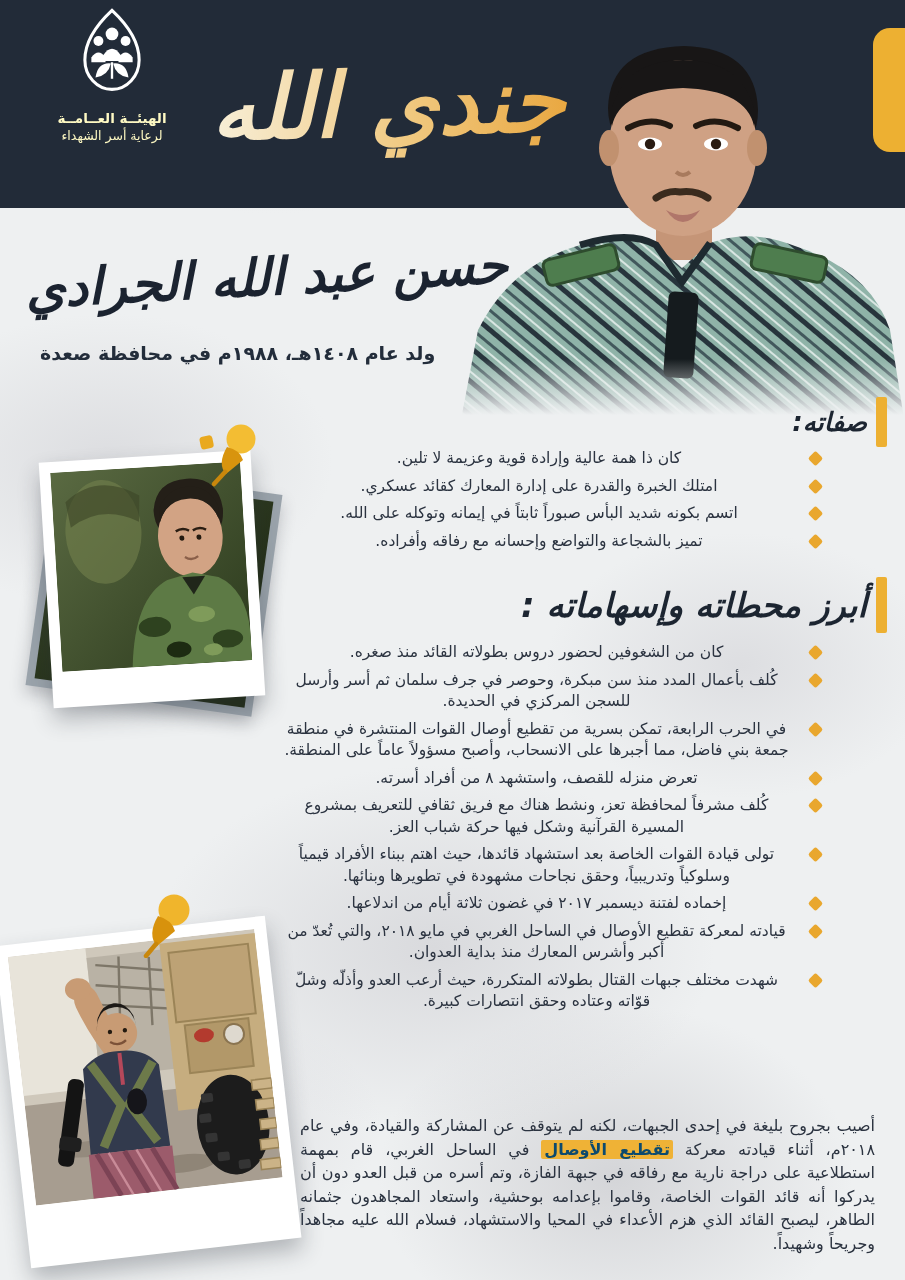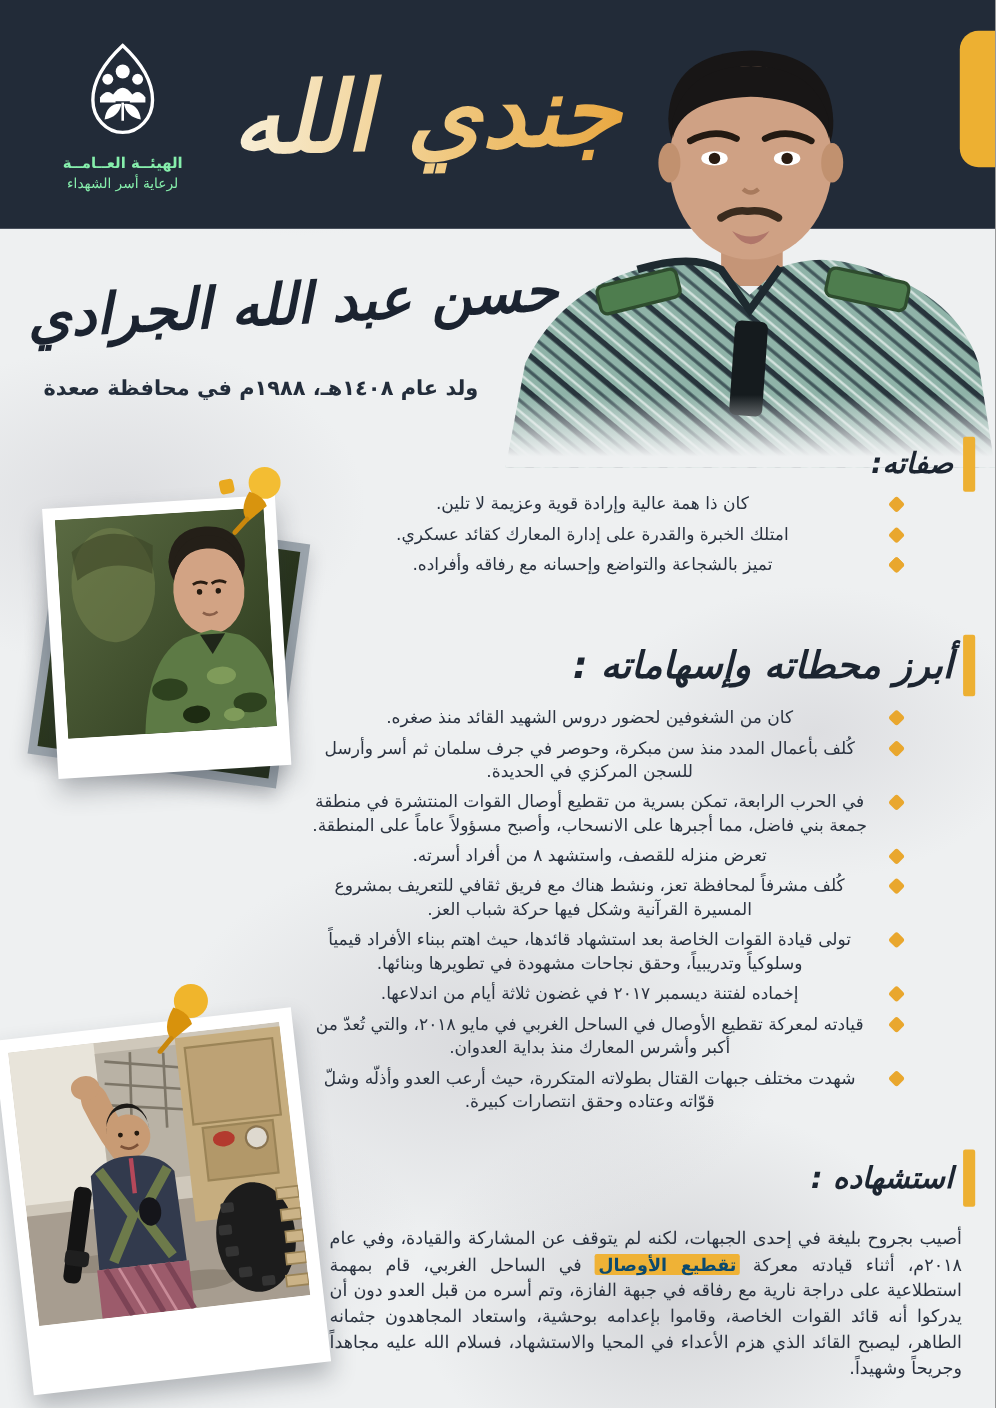--- a/index.html
+++ b/index.html
@@ -10,21 +10,21 @@
       radial-gradient(ellipse 320px 210px at 12% 36%, #dcdde0 0%, rgba(220,221,224,0) 70%),
       radial-gradient(ellipse 280px 190px at 82% 52%, #dddee1 0%, rgba(221,222,225,0) 70%),
       radial-gradient(ellipse 400px 260px at 48% 74%, #d9dadd 0%, rgba(217,218,221,0) 70%),
       radial-gradient(ellipse 330px 240px at 68% 92%, #d4d5d8 0%, rgba(212,213,216,0) 72%),
       radial-gradient(ellipse 260px 170px at 22% 88%, #dfe0e3 0%, rgba(223,224,227,0) 70%),
       radial-gradient(ellipse 260px 160px at 30% 8%,  #e3e4e6 0%, rgba(227,228,230,0) 70%),
       #eef0f1;
   }
   
   .topbar{position:absolute;left:0;top:0;width:905px;height:208px;background:#222b38;}
-  .logo{position:absolute;left:42px;top:39px;width:140px;text-align:center;color:#86efac;}
+  .logo{position:absolute;left:42px;top:8px;width:140px;text-align:center;color:#fef9c3;}
   .logo .org1{font-size:13.5px;font-weight:bold;letter-spacing:.2px;margin-top:6px;}
   .logo .org2{font-size:12.5px;margin-top:2px;}
   .main-title{
     position:absolute;left:168px;top:26px;width:440px;height:158px;
     display:flex;align-items:center;justify-content:center;
     font-weight:bold;font-style:italic;font-size:88px;line-height:1;white-space:nowrap;
     background:linear-gradient(to left,#e8a43a 5%, #f0c87f 45%, #f8efd8 90%);
     -webkit-background-clip:text;background-clip:text;color:transparent;
     transform:rotate(-1.5deg);
   }
@@ -149,44 +149,40 @@
     <div>ولد عام ١٤٠٨هـ، ١٩٨٨م في محافظة صعدة</div>
   </div>
 
   <div class="sec sec1">
     <span class="bar"></span>
     <h2>صفاته:</h2>
   </div>
   <ul class="bullets list1">
       <li><span class="diamond"></span><span>كان ذا همة عالية وإرادة قوية وعزيمة لا تلين.</span></li>
       <li><span class="diamond"></span><span>امتلك الخبرة والقدرة على إدارة المعارك كقائد عسكري.</span></li>
-      <li><span class="diamond"></span></li>
+      <li><span class="diamond"></span><span>اتسم بكونه شديد البأس صبوراً ثابتاً في إيمانه وتوكله على الله.</span></li>
       <li><span class="diamond"></span><span>تميز بالشجاعة والتواضع وإحسانه مع رفاقه وأفراده.</span></li>
     </ul>
 
   <div class="sec sec2">
     <span class="bar"></span>
     <h2>أبرز محطاته وإسهاماته :</h2>
   </div>
   <ul class="bullets list2">
-      <li><span class="diamond"></span><span>كان من الشغوفين لحضور دروس الشهيد القائد منذ صغره.</span></li>
+      <li><span class="diamond"></span><span>كان من الشغوفين لحضور دروس بطولاته القائد منذ صغره.</span></li>
       <li><span class="diamond"></span><span>كُلف بأعمال المدد منذ سن مبكرة، وحوصر في جرف سلمان ثم أسر وأرسل للسجن المركزي في الحديدة.</span></li>
       <li><span class="diamond"></span><span>في الحرب الرابعة، تمكن بسرية من تقطيع أوصال القوات المنتشرة في منطقة جمعة بني فاضل، مما أجبرها على الانسحاب، وأصبح مسؤولاً عاماً على المنطقة.</span></li>
       <li><span class="diamond"></span><span>تعرض منزله للقصف، واستشهد ٨ من أفراد أسرته.</span></li>
       <li><span class="diamond"></span><span>كُلف مشرفاً لمحافظة تعز، ونشط هناك مع فريق ثقافي للتعريف بمشروع المسيرة القرآنية وشكل فيها حركة شباب العز.</span></li>
       <li><span class="diamond"></span><span>تولى قيادة القوات الخاصة بعد استشهاد قائدها، حيث اهتم ببناء الأفراد قيمياً وسلوكياً وتدريبياً، وحقق نجاحات مشهودة في تطويرها وبنائها.</span></li>
       <li><span class="diamond"></span><span>إخماده لفتنة ديسمبر ٢٠١٧ في غضون ثلاثة أيام من اندلاعها.</span></li>
       <li><span class="diamond"></span><span>قيادته لمعركة تقطيع الأوصال في الساحل الغربي في مايو ٢٠١٨، والتي تُعدّ من أكبر وأشرس المعارك منذ بداية العدوان.</span></li>
       <li><span class="diamond"></span><span>شهدت مختلف جبهات القتال بطولاته المتكررة، حيث أرعب العدو وأذلّه وشلّ قوّاته وعتاده وحقق انتصارات كبيرة.</span></li>
     </ul>
 
-  <div class="sec sec3">
-    <span class="bar"></span>
-    <h2>استشهاده :</h2>
-  </div>
   <p class="para"><span>أصيب بجروح بليغة في إحدى الجبهات، لكنه لم يتوقف عن المشاركة والقيادة، وفي عام ٢٠١٨م، أثناء قيادته معركة </span><span class="hl">تقطيع الأوصال</span><span> في الساحل الغربي، قام بمهمة استطلاعية على دراجة نارية مع رفاقه في جبهة الفازة، وتم أسره من قبل العدو دون أن يدركوا أنه قائد القوات الخاصة، وقاموا بإعدامه بوحشية، واستعاد المجاهدون جثمانه الطاهر، ليصبح القائد الذي هزم الأعداء في المحيا والاستشهاد، فسلام الله عليه مجاهداً وجريحاً وشهيداً.</span></p>
 
   <div class="backphoto">
       <div class="inner"></div>
     </div>
   <div class="polaroid p1">
     <svg viewBox="0 0 200 199" preserveAspectRatio="none">
       <rect width="200" height="199" fill="#47552f"></rect>
       <rect width="200" height="199" fill="url(#camograd)"></rect>
       <defs>

